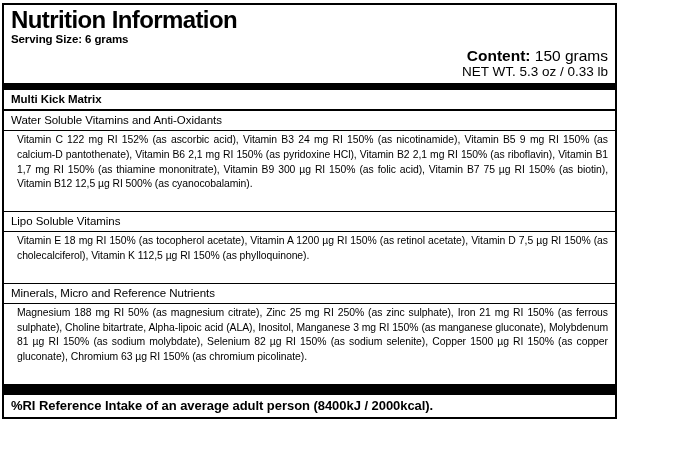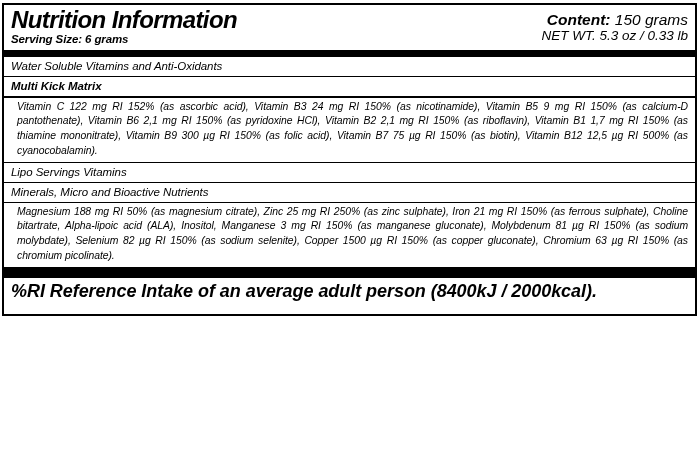--- a/index.html
+++ b/index.html
@@ -6,71 +6,70 @@
   html, body {
     width: 700px; height: 449px;
     background: #ffffff;
     overflow: hidden;
     font-family: "Liberation Sans", sans-serif;
     color: #000000;
     -webkit-font-smoothing: antialiased;
   }
   .label {
     margin: 3px 2px;
-    width: 695px;
+    width: 615px;
     border: 2.5px solid #000;
     background: #fff;
-    font-style: italic;
   }
   .header {
     display: flex;
     justify-content: space-between;
     align-items: flex-start;
     padding: 2px 7px 3px 7px;
   }
   .title {
     font-size: 24px;
     font-weight: bold;
     letter-spacing: -0.6px;
     line-height: 26px;
   }
   .serving {
     font-size: 11.5px;
     font-weight: bold;
     line-height: 13.5px;
     letter-spacing: -0.1px;
   }
-  .content-block { text-align: right; padding-top: 4px; }
+  .content-block { text-align: right; padding-top: 4px; margin-top: 36px; }
   .content-line { font-size: 15.5px; line-height: 17px; white-space: nowrap; }
   .content-line .bold { font-weight: bold; }
   .netwt { font-size: 13.5px; line-height: 16px; white-space: nowrap; text-align: center; }
   .bar { background: #000; width: 100%; }
   .bar.h7 { height: 7px; }
   .bar.h6 { height: 6px; }
   .bar.h4 { height: 4px; }
   .row {
     font-size: 11.5px;
     line-height: 15px;
     padding: 2px 7px;
     letter-spacing: -0.05px;
   }
   .row.bold { font-weight: bold; }
   .para {
     font-size: 10.4px;
     line-height: 14.8px;
     letter-spacing: -0.05px;
-    padding: 2px 7px 3px 13px;
+    padding: 2px 7px 19px 13px;
     text-align: justify;
   }
   .b1 { border-bottom: 1px solid #000; }
   .b2 { border-bottom: 2px solid #000; }
   .footnote {
-    font-size: 18px;
+    font-size: 13px;
     font-weight: bold;
-    padding: 3px 7px 12px 7px;
+    padding: 3px 7px 4px 7px;
     letter-spacing: -0.05px;
   }
 </style>
 </head>
 <body>
 
 <div class="label">
 
   <div class="header">
     <div class="header-left">
@@ -78,28 +77,29 @@
       <div class="serving">Serving Size: 6 grams</div>
     </div>
     <div class="content-block">
       <div class="content-line"><span class="bold">Content:</span> <span>150 grams</span></div>
       <div class="netwt">NET WT. 5.3 oz / 0.33 lb</div>
     </div>
   </div>
 
   <div class="bar h7"></div>
 
+  <div class="row bold b2">Multi Kick Matrix</div>
+
   <div class="row b1">Water Soluble Vitamins and Anti-Oxidants</div>
-
-  <div class="row bold b2">Multi Kick Matrix</div>
   <div class="para b1">Vitamin C 122 mg RI 152% (as ascorbic acid), Vitamin B3 24 mg RI 150% (as nicotinamide), Vitamin B5 9 mg RI 150% (as calcium-D pantothenate), Vitamin B6 2,1 mg RI 150% (as pyridoxine HCl), Vitamin B2 2,1 mg RI 150% (as riboflavin), Vitamin B1 1,7 mg RI 150% (as thiamine mononitrate), Vitamin B9 300 µg RI 150% (as folic acid), Vitamin B7 75 µg RI 150% (as biotin), Vitamin B12 12,5 µg RI 500% (as cyanocobalamin).</div>
 
-  <div class="row b1">Lipo Servings Vitamins</div>
+  <div class="row b1">Lipo Soluble Vitamins</div>
+  <div class="para b1">Vitamin E 18 mg RI 150% (as tocopherol acetate), Vitamin A 1200 µg RI 150% (as retinol acetate), Vitamin D 7,5 µg RI 150% (as cholecalciferol), Vitamin K 112,5 µg RI 150% (as phylloquinone).</div>
 
-  <div class="row b1">Minerals, Micro and Bioactive Nutrients</div>
+  <div class="row b1">Minerals, Micro and Reference Nutrients</div>
   <div class="para b1">Magnesium 188 mg RI 50% (as magnesium citrate), Zinc 25 mg RI 250% (as zinc sulphate), Iron 21 mg RI 150% (as ferrous sulphate), Choline bitartrate, Alpha-lipoic acid (ALA), Inositol, Manganese 3 mg RI 150% (as manganese gluconate), Molybdenum 81 µg RI 150% (as sodium molybdate), Selenium 82 µg RI 150% (as sodium selenite), Copper 1500 µg RI 150% (as copper gluconate), Chromium 63 µg RI 150% (as chromium picolinate).</div>
 
 
   <div class="bar h6"></div>
 
   <div class="bar h4"></div>
   <div class="footnote">%RI Reference Intake of an average adult person (8400kJ / 2000kcal).</div>
 
 </div>
 

